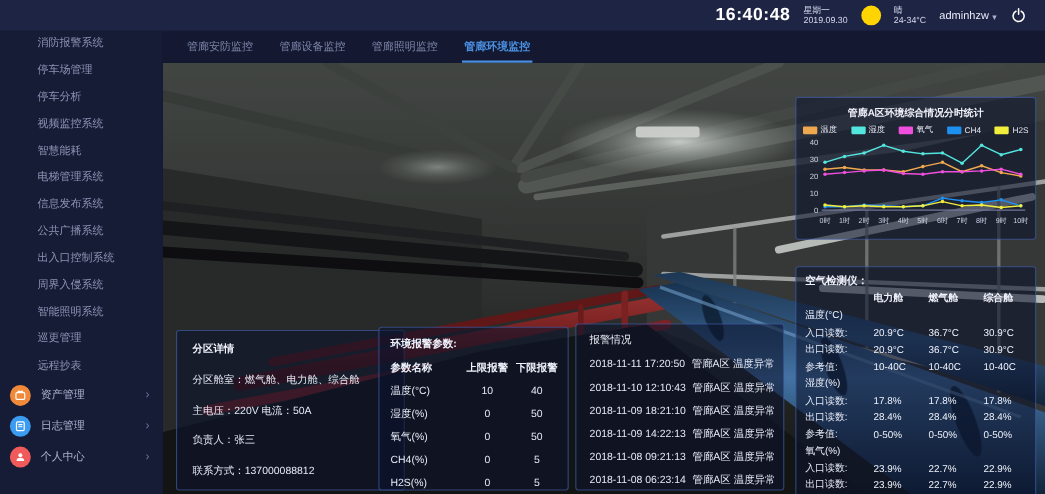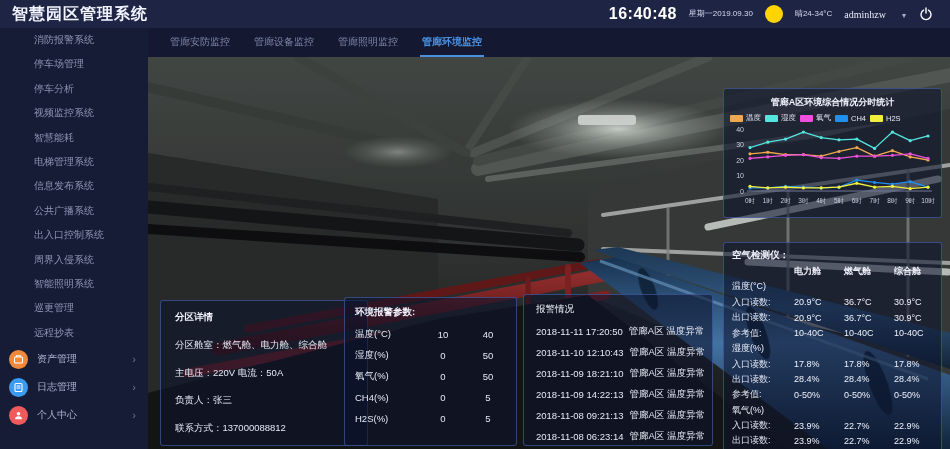--- a/index.html
+++ b/index.html
@@ -7,23 +7,23 @@
     font-family:"Liberation Sans","DejaVu Sans",sans-serif; }
   .app { position:relative; width:950px; height:449px; color:#e8ebf7; }
 
   
   .header { position:absolute; left:0; top:0; width:950px; height:28px;
     background:#1e2444; display:flex; align-items:center; z-index:30; }
   .app-title { font-size:16px; font-weight:bold; color:#f2f4ff; letter-spacing:1px;
     padding-left:12px; width:300px; }
   .header-right { margin-left:auto; display:flex; align-items:center; gap:12px; padding-right:16px; }
   .clock { font-size:16px; font-weight:bold; color:#ffffff; letter-spacing:0.5px; }
-  .stack { display:flex; line-height:1.15; font-size:8px; color:#d6daee; }
+  .stack { display:flex; flex-direction:column; line-height:1.15; font-size:8px; color:#d6daee; }
   .sun { width:18px; height:18px; border-radius:50%; background:#ffd400; }
-  .user { font-size:10px; color:#e8ebf7; cursor:pointer; display:flex; align-items:flex-end; gap:16px;font-family:Liberation Serif, serif; }
+  .user { font-size:10px; color:#e8ebf7; cursor:pointer; display:flex; align-items:flex-end; gap:3px; }
   .caret { font-size:8px; color:#aab1cf; }
   .power { width:16px; height:16px; cursor:pointer; display:flex; align-items:center; justify-content:center; }
 
   
   .sidebar { position:absolute; left:0; top:28px; width:148px; height:421px;
     background:#171c36; z-index:25; overflow:hidden; }
   .side-item { height:24.4px; line-height:24.4px; padding-left:34px; font-size:10px;
     color:#8d93b4; cursor:pointer; white-space:nowrap; }
   .side-item.active { background:#262c52; color:#ffffff; font-weight:bold; }
   .side-icon-item { height:28px; display:flex; align-items:center; gap:9px;
@@ -44,21 +44,21 @@
   .stage { position:absolute; left:148px; top:57px; width:802px; height:392px;
     overflow:hidden; background:#1c1e1d; }
   .scene { position:absolute; left:0; top:0; }
 
   .panel { position:absolute; background:rgba(12,19,44,0.58);
     border:1px solid rgba(77,112,196,0.55); border-radius:3px; color:#e9ecf8; }
 
   
   .chart-panel { left:575px; top:31px; width:219px; height:130px; padding:5px 6px; }
   .chart-title { text-align:center; font-size:9px; font-weight:bold; color:#f0f2fc; padding-top:2px; }
-  .legend { display:flex; justify-content:flex-start; gap:4px; margin-top:4px; }
+  .legend { display:flex; justify-content:space-between; gap:4px; margin-top:4px; }
   .legend-item { display:flex; align-items:center; gap:3px; font-size:7.5px; color:#e6e9f5; }
   .legend-swatch { width:13px; height:7px; border-radius:1px; background:#888; }
 
   
   .air-panel { left:575px; top:185px; width:219px; height:218px; padding:6px 8px; font-size:9px; }
   .air-title { font-size:9.5px; font-weight:bold; color:#f0f2fc; height:15px; }
   .air-row { display:grid; grid-template-columns:62px 50px 50px 49px; height:15.4px;
     align-items:center; color:#e2e6f4; }
   .air-row .v { color:#eef1fb; }
   .air-cols { font-weight:bold; color:#f0f2fc; }
@@ -83,21 +83,20 @@
   .alarms-title { font-weight:normal; color:#f0f2fc; height:18px; }
   .alarm-row { display:flex; gap:6px; height:21px; align-items:center;
     color:#e6e9f5; white-space:nowrap; }
 </style>
 </head>
 <body>
 
 <div class="app">
 
   <div class="header">
-    <div class="app-title">智慧园区管理系统</div>
     <div class="header-right">
       <span class="clock">16:40:48</span>
       <span class="stack">
         <span>星期一</span>
         <span>2019.09.30</span>
       </span>
       <span class="sun"></span>
       <span class="stack">
         <span>晴</span>
         <span>24-34°C</span>
@@ -439,20 +438,25 @@
     <div class="panel detail-panel">
       <div class="detail-title">分区详情</div>
       <div class="detail-line">分区舱室：燃气舱、电力舱、综合舱</div>
       <div class="detail-line">主电压：220V 电流：50A</div>
       <div class="detail-line">负责人：张三</div>
       <div class="detail-line">联系方式：137000088812</div>
     </div>
 
     <div class="panel params-panel">
       <div class="params-title">环境报警参数:</div>
+      <div class="params-row params-head">
+        <span>参数名称</span>
+          <span>上限报警</span>
+          <span>下限报警</span>
+      </div>
       <div class="params-row">
           <span>温度(°C)</span>
           <span>10</span>
           <span>40</span>
         </div>
       <div class="params-row">
           <span>湿度(%)</span>
           <span>0</span>
           <span>50</span>
         </div>

